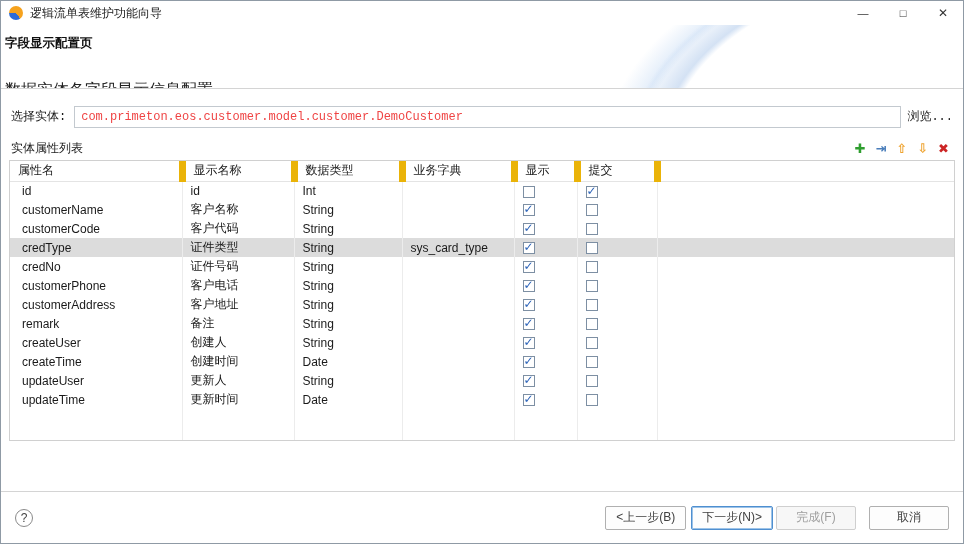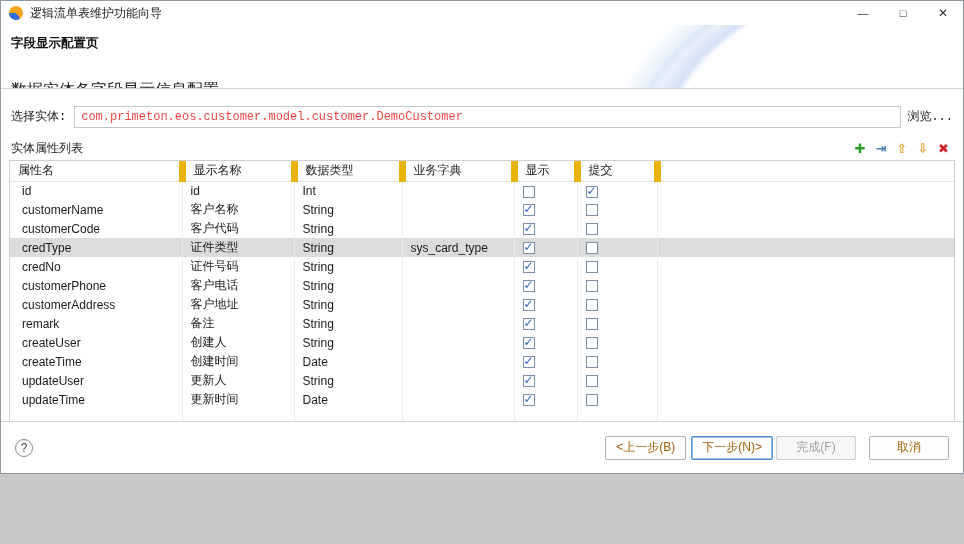--- a/index.html
+++ b/index.html
@@ -1,31 +1,31 @@
 <!DOCTYPE html>
 <html><head>
 <meta charset="utf-8">
 <style>
   * { margin:0; padding:0; box-sizing:border-box; }
   html,body { width:964px; height:544px; font-family:"Liberation Sans","DejaVu Sans",sans-serif; background:#c8c8c8; }
   .window {
-    width:964px; height:474px; background:#ffffff; border:1px solid #8f9aa5;
+    width:964px; height:544px; background:#ffffff; border:1px solid #8f9aa5;
     display:flex; flex-direction:column; overflow:hidden; font-size:12px; color:#1a1a1a;
   }
   
   .titlebar { height:24px; display:flex; align-items:center; padding:0 0 0 8px; background:#ffffff; flex:0 0 auto; }
   .app-icon { width:14px; height:14px; border-radius:50%;
     background:conic-gradient(#f6a21d 0 40%, #2e6bd6 40% 75%, #f6a21d 75% 100%); flex:0 0 auto; }
   .titlebar .title { margin-left:7px; font-size:12px; color:#222; }
   .caption-controls { margin-left:auto; display:flex; height:100%; }
   .cap-btn { width:40px; height:100%; display:flex; align-items:center; justify-content:center;
     font-size:11px; color:#333; cursor:default; }
   .cap-btn.close { font-size:12px; }
   
-  .banner { position:relative; height:64px; border-bottom:1px solid #d4d4d4; padding:8px 12px 0 10px; background:#fff; flex:0 0 auto; overflow:hidden; }
+  .banner { position:relative; height:64px; border-bottom:1px solid #d4d4d4; padding:8px 12px 0 4px; background:#fff; flex:0 0 auto; overflow:hidden; }
   .banner h1 { font-size:12.5px; font-weight:bold; color:#111; margin-top:2px; }
   .banner .desc { margin-top:28px; font-size:16px; color:#222;font-family:Liberation Serif, serif; }
   .banner-art { position:absolute; top:0; right:0; width:430px; height:64px; pointer-events:none;
     background:
       radial-gradient(ellipse 560px 320px at 106% 190%, transparent 57%, rgba(100,150,215,0.28) 58.5%, rgba(140,180,230,0.10) 63%, transparent 64%),
       radial-gradient(ellipse 620px 360px at 110% 205%, transparent 59%, rgba(120,170,230,0.20) 60.5%, transparent 65%);
   }
   
   .content { flex:1 1 auto; min-height:0; padding:14px 8px 0 8px; background:#fff; }
   .entity-row { display:flex; align-items:center; margin:2px 0 12px 2px;font-family:Liberation Mono, monospace; }
@@ -56,21 +56,21 @@
         position:relative; vertical-align:middle; }
   .cb.checked::after { content:"✓"; position:absolute; top:-3px; left:0px; color:#2a62b8;
         font-size:12px; font-weight:bold; }
   
   .footer { flex:0 0 auto; height:52px; border-top:1px solid #d4d4d4; background:#fff;
     display:flex; align-items:center; padding:0 14px; }
   .help-circle { width:18px; height:18px; border:1px solid #8a8a8a; border-radius:50%;
     display:flex; align-items:center; justify-content:center; font-size:12px; color:#444; cursor:default; }
   .btns { margin-left:auto; display:flex; align-items:center; }
   .btn { height:24px; min-width:80px; background:#fdfdfd; border:1px solid #b0b0b0; border-radius:2px;
-    font-family:inherit; font-size:12px; color:#a16207; padding:0 10px; cursor:default; }
+    font-family:inherit; font-size:12px; color:#404040; padding:0 10px; cursor:default; }
   .btn.back { margin-right:5px; }
   .btn.next { border:1px solid #4f8fd0; box-shadow:inset 0 0 0 1px #9cc3e8; margin-right:3px; }
   .btn.finish { color:#9f9f9f; border-color:#cfcfcf; background:#f7f7f7; margin-right:13px; }
 </style>
 </head>
 <body>
 
 <div class="window">
 
   <div class="titlebar">

